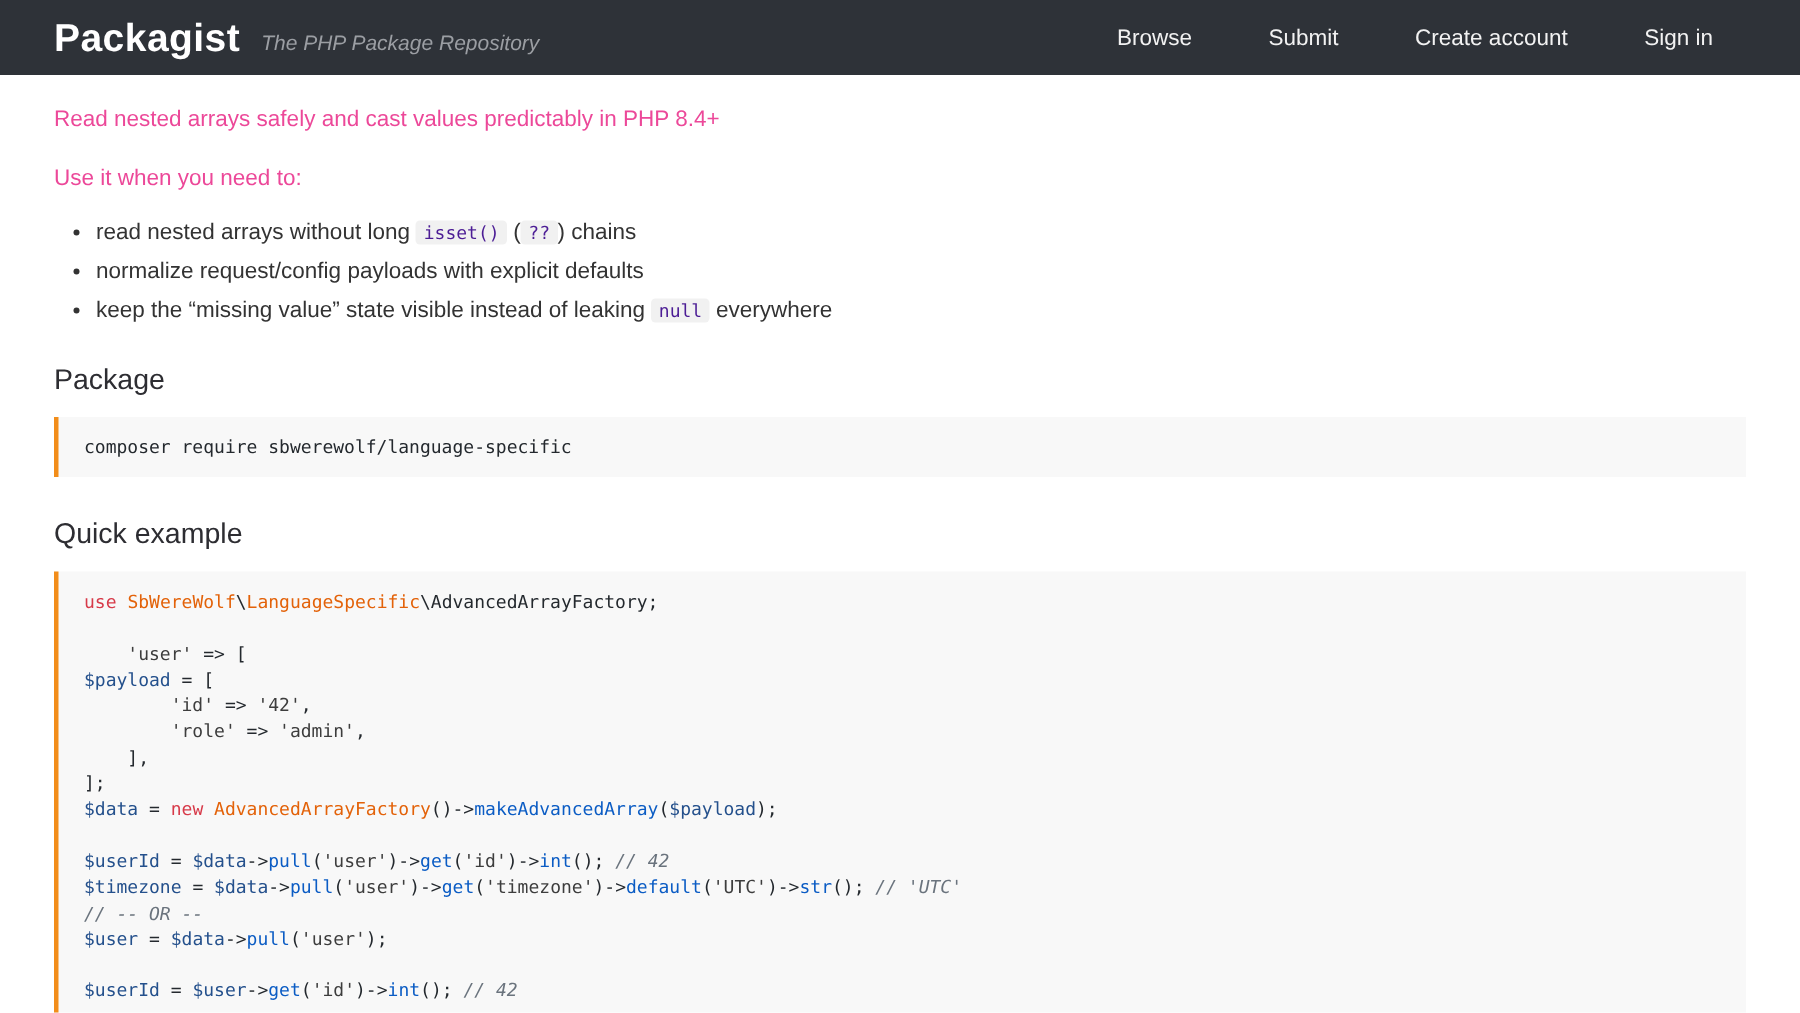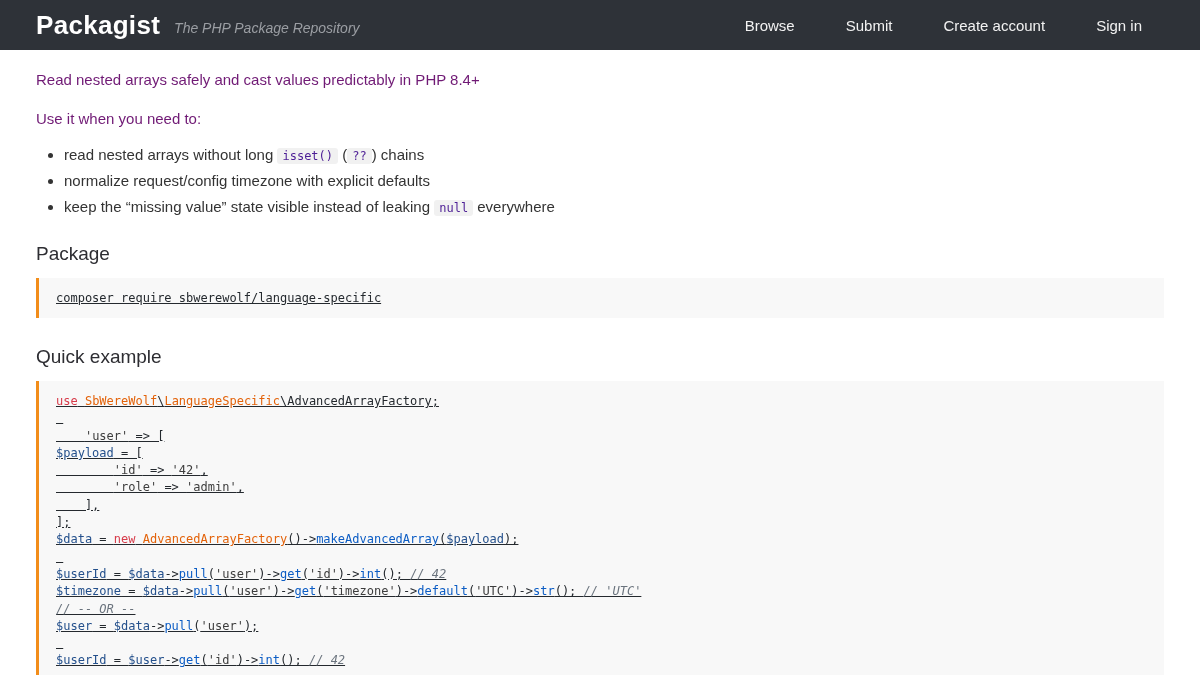--- a/index.html
+++ b/index.html
@@ -31,21 +31,21 @@
     position:relative;
     top:3px;
   }
   .nav { margin-left:auto; display:flex; gap:51px; }
   .nav a {
     color:#f2f2f2;
     text-decoration:none;
     font-size:15px;
   }
   .content { padding:21px 36px 0 36px; }
-  .para { font-size:15px; color:#701a75; }
+  .para { font-size:15px; color:#ec4899; }
   .usewhen { margin-top:22px; }
   .bullets {
     margin-top:19px;
     padding-left:28px;
     font-size:15px;
   }
   .bullets li { margin-bottom:9px; }
   .inline-code {
     font-family:"DejaVu Sans Mono", monospace;
     font-size:12px;
@@ -63,21 +63,20 @@
   .code-block {
     margin-top:13px;
     background:#f8f8f8;
     border-left:3px solid var(--accent,#f28d1a);
     padding:12px 17px;
     font-family:"DejaVu Sans Mono", monospace;
     font-size:12px;
     line-height:17.3px;
     color:#24292e;
     overflow:hidden;
-    text-decoration:underline;
   }
   .code-block.install { line-height:16px; }
   .code-block code { font-family:inherit; font-size:inherit; }
   .code-line { white-space:pre; }
   .tok-k  { color:#d73a49; }
   .tok-cl { color:#e36209; }
   .tok-fn { color:#0b5cc4; }
   .tok-v  { color:#24508c; }
   .tok-s  { color:#3d3d3d; }
   .tok-c  { color:#6a737d; font-style:italic; }
@@ -94,21 +93,21 @@
     <a href="#">Create account</a>
     <a href="#">Sign in</a>
   </nav>
 </header>
 
 <main class="content">
   <p class="para intro">Read nested arrays safely and cast values predictably in PHP 8.4+</p>
   <p class="para usewhen">Use it when you need to:</p>
   <ul class="bullets">
       <li>read nested arrays without long <code class="inline-code">isset()</code> (<code class="inline-code">??</code>) chains</li>
-      <li>normalize request/config timezone with explicit defaults</li>
+      <li>normalize request/config payloads with explicit defaults</li>
       <li>keep the “missing value” state visible instead of leaking <code class="inline-code">null</code> everywhere</li>
     </ul>
 
   <h2 class="section-heading">Package</h2>
   <pre class="code-block install"><code>composer require sbwerewolf/language-specific</code></pre>
 
   <h2 class="section-heading">Quick example</h2>
   <div class="code-block example">
       <div class="code-line"><span class="tok-k">use</span><span> </span><span class="tok-cl">SbWereWolf</span><span>\</span><span class="tok-cl">LanguageSpecific</span><span>\AdvancedArrayFactory;</span></div>
       <div class="code-line">&nbsp;</div>

